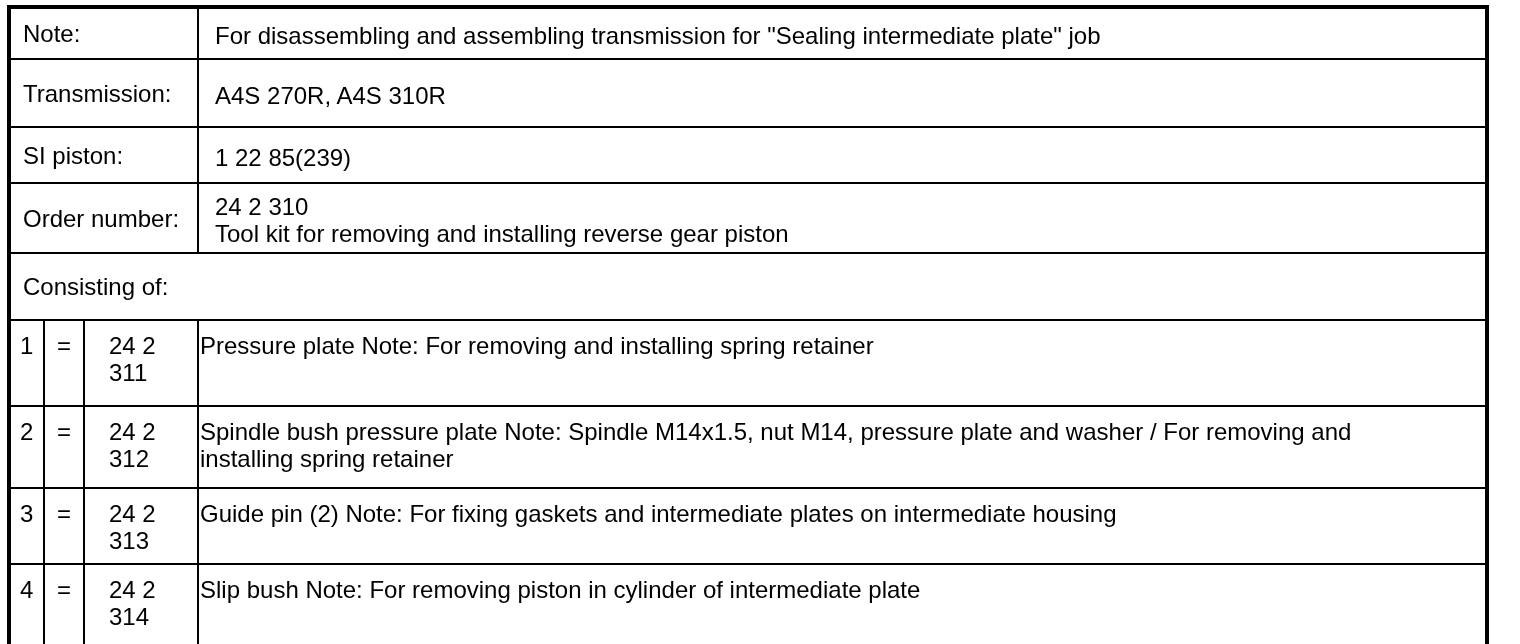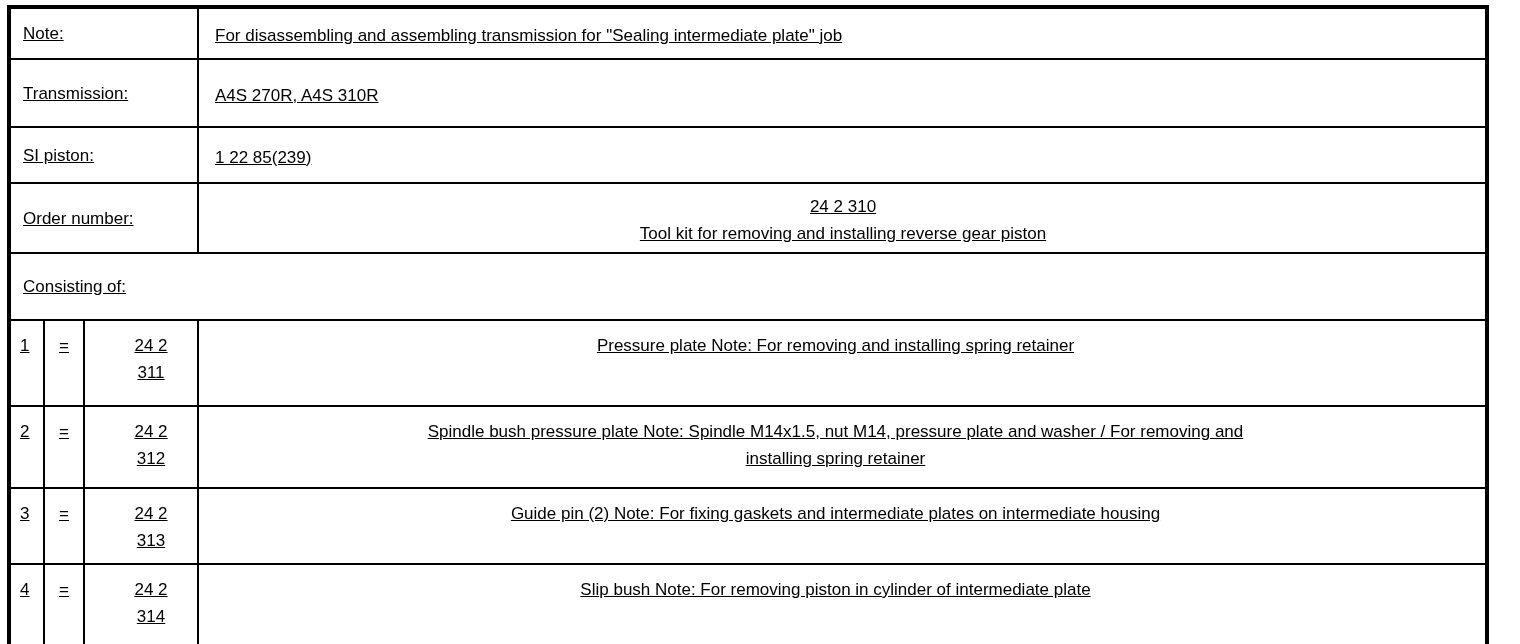--- a/index.html
+++ b/index.html
@@ -22,42 +22,41 @@
     position: absolute;
     left: 7px;
     top: 5px;
     width: 1482px;
     border-collapse: collapse;
     table-layout: fixed;
     background: #ffffff;
   }
   table.spec-table td {
     border: 2px solid #000000;
-    font-size: 17px;
+    font-size: 24px;
     line-height: 27px;
     color: #000000;
     overflow: hidden;
-    text-decoration: underline;
   }
   table.spec-table {
     border: 4px solid #000000;
   }
   
   tr.info-row td { vertical-align: middle; }
   td.label-cell   { padding: 4px 6px 4px 12px; }
   td.value-cell   { padding: 4px 14px 0 16px; }
   
   tr.section-row td { vertical-align: middle; padding: 4px 6px 4px 12px; }
   
   tr.item-row td { vertical-align: top; padding-top: 11px; }
   td.num-cell  { padding-left: 9px;  padding-right: 4px; }
   td.eq-cell   { text-align: center; padding-left: 0; padding-right: 0; }
   td.tool-cell { padding-left: 24px; padding-right: 4px; }
   td.desc-cell { padding-right: 14px; padding-bottom: 10px; }
-  .ml { white-space: pre-line; text-align: center; }
+  .ml { white-space: pre-line; }
 </style>
 </head>
 <body>
 
 <div class="page">
   <table class="spec-table">
     <colgroup>
       <col style="width:35px">
       <col style="width:40px">
       <col style="width:114px">

